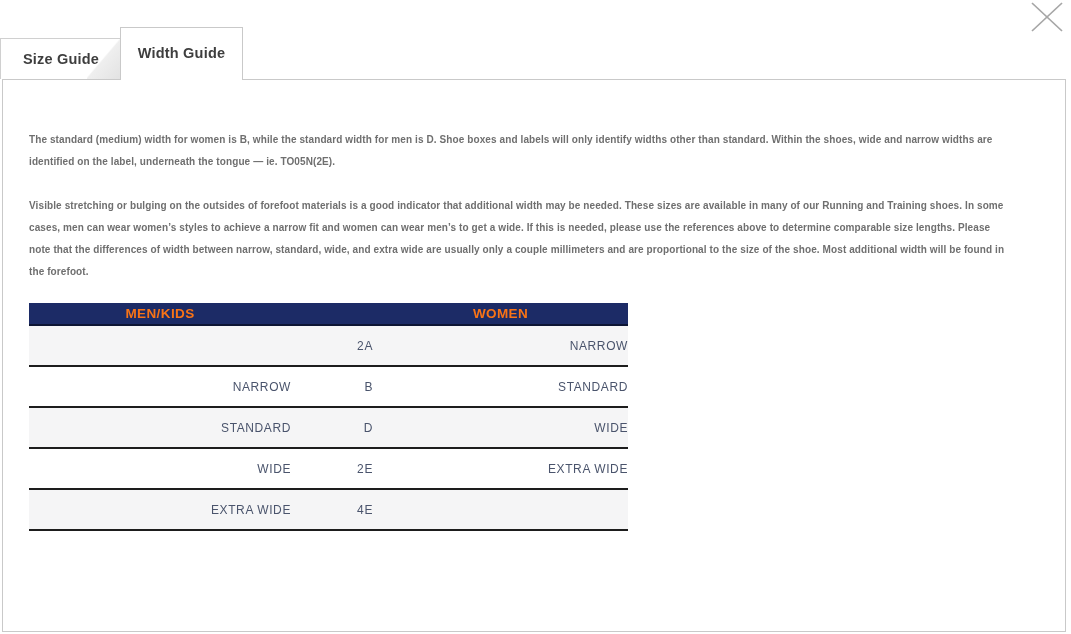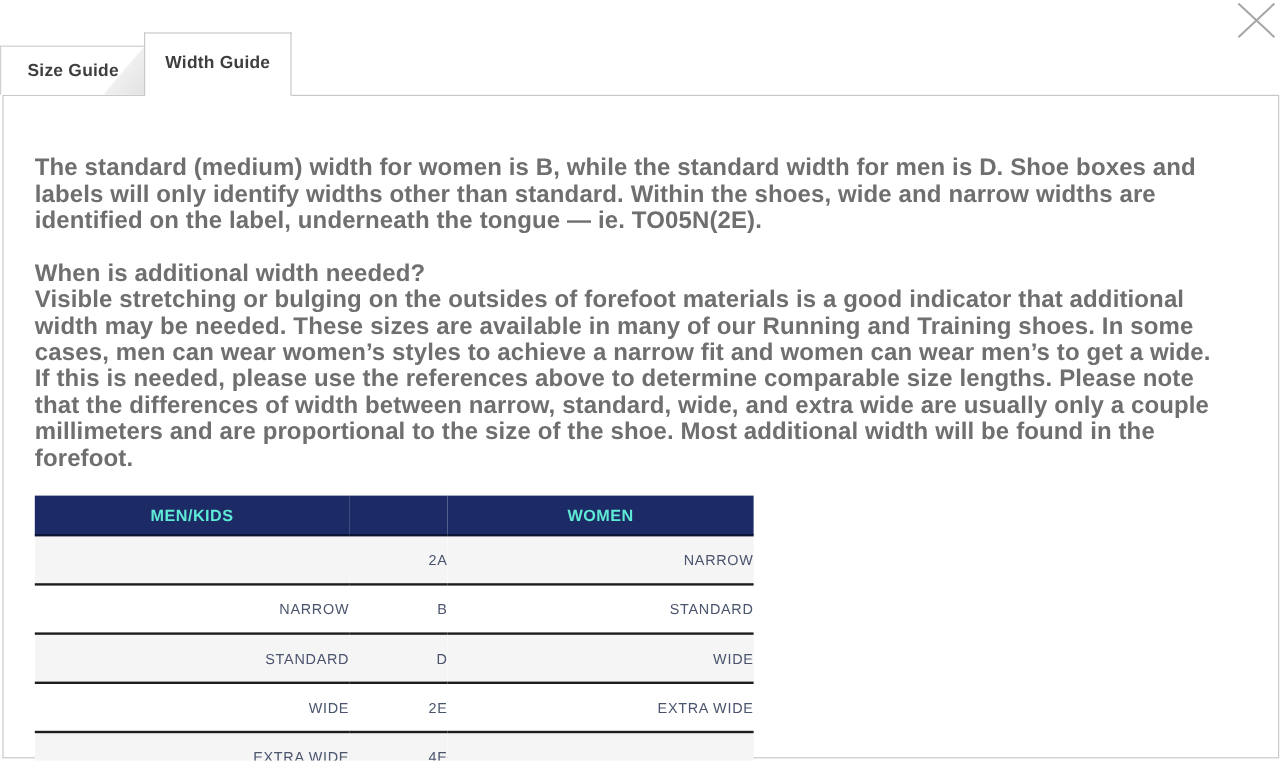--- a/index.html
+++ b/index.html
@@ -38,33 +38,33 @@
   }
 
   
   .panel {
     position:absolute; left:2px; top:79px; width:1064px; height:553px;
     background:#fff; border:1px solid #c9c9c9;
   }
   .panel-content { padding:49px 0 0 26px; }
 
   .para {
-    width:984px; font-size:20px; font-weight:bold; color:#6f6f6f;
+    width:984px; font-size:10px; font-weight:bold; color:#6f6f6f;
     line-height:22px; letter-spacing:0.1px;
   }
   .para-block2 { margin-top:22px; }
 
   
   table.width-table {
     border-collapse:collapse; width:599px; margin:20px 0 0 0;
     table-layout:fixed;
   }
   .width-table thead th {
-    background:#1c2b66; color:#5eead4; font-size:13.5px; font-weight:bold;
-    height:33px; letter-spacing:0.4px; 
+    background:#1c2b66; color:#f97316; font-size:13.5px; font-weight:bold;
+    height:22px; letter-spacing:0.4px; 
     border-bottom:2px solid #0d1534;
   }
   .width-table tbody tr { height:41px; border-bottom:2px solid #1d1d1d; }
   .width-table tbody tr:nth-child(odd) { background:#f5f5f6; }
   .width-table tbody tr:nth-child(even) { background:#ffffff; }
   .width-table td {
     font-size:12px; color:#4a546c; letter-spacing:0.6px;
     padding-left:5px; text-align:right; overflow:hidden; white-space:nowrap;
   }
 </style>
@@ -88,21 +88,20 @@
   <div class="tab tab-active">
     <span>Width Guide</span>
   </div>
 
   <div class="panel">
     <div class="panel-content">
 
       <div class="para">The standard (medium) width for women is B, while the standard width for men is D. Shoe boxes and labels will only identify widths other than standard. Within the shoes, wide and narrow widths are identified on the label, underneath the tongue — ie. TO05N(2E).</div>
 
       <div class="para para-block2">
-        <div>When is additional width needed?</div>
         <div>Visible stretching or bulging on the outsides of forefoot materials is a good indicator that additional width may be needed. These sizes are available in many of our Running and Training shoes. In some cases, men can wear women’s styles to achieve a narrow fit and women can wear men’s to get a wide. If this is needed, please use the references above to determine comparable size lengths. Please note that the differences of width between narrow, standard, wide, and extra wide are usually only a couple millimeters and are proportional to the size of the shoe. Most additional width will be found in the forefoot.</div>
       </div>
 
       <table class="width-table">
         <colgroup>
           <col style="width:262px">
             <col style="width:82px">
             <col style="width:255px">
         </colgroup>
         <thead>

